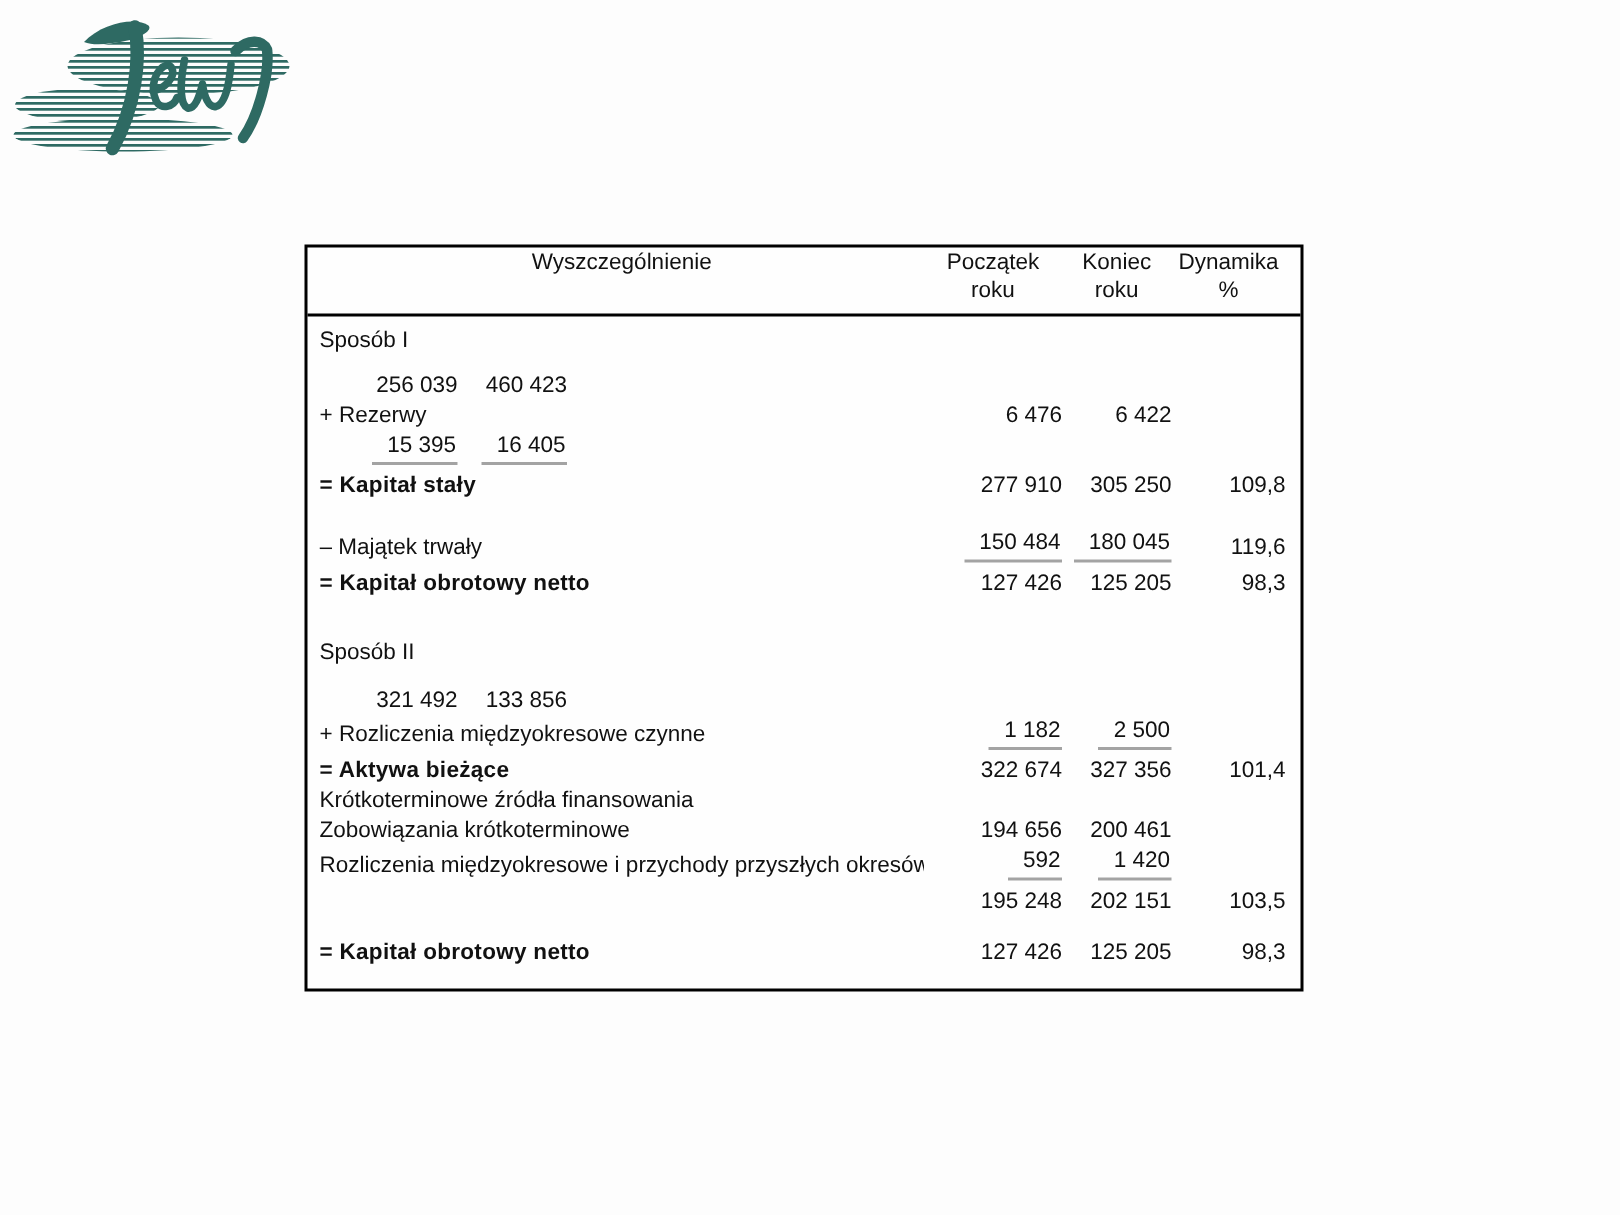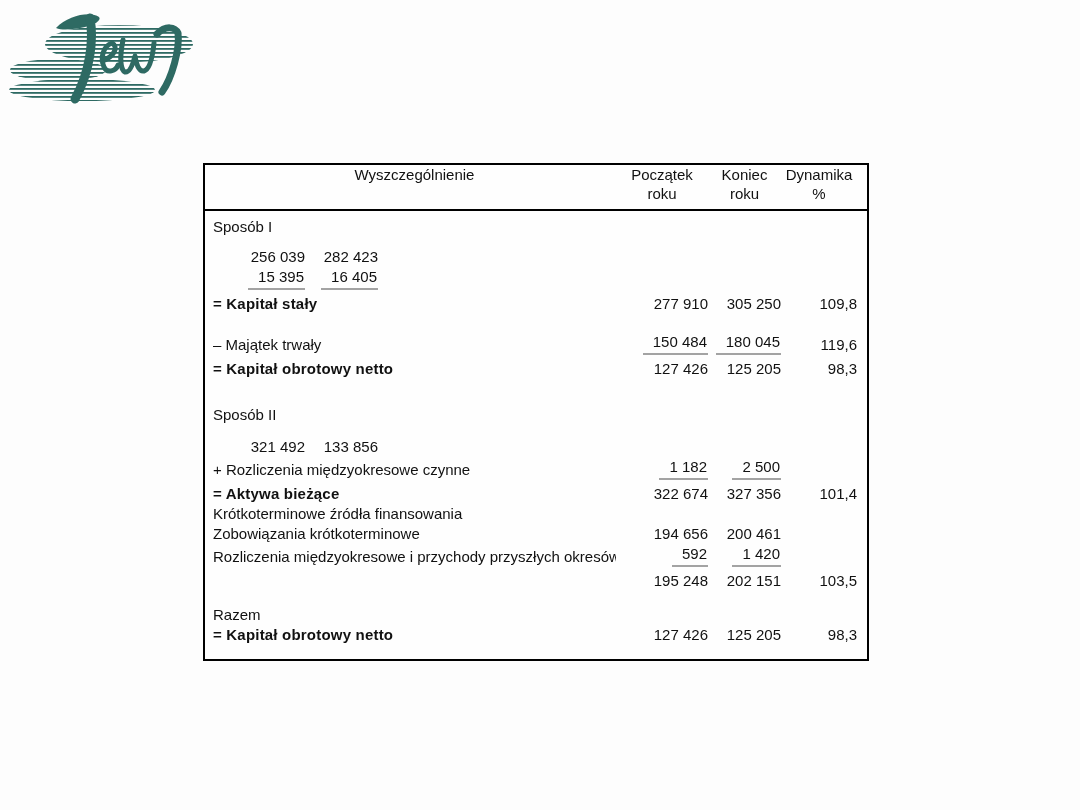--- a/index.html
+++ b/index.html
@@ -95,24 +95,30 @@
     </div>
 
     <div class="tbody">
 
       <div class="trow">
         <div class="c lab">Sposób I</div>
       </div>
 
       <div class="trow mt10">
         <div class="c n1"><span class="nv">256 039</span></div>
-        <div class="c n2"><span class="nv">282 423</span></div>
-        <div class="c n3"><span class="nv"></span></div>
-      </div>
-
+        <div class="c n2"><span class="nv">460 423</span></div>
+        <div class="c n3"><span class="nv"></span></div>
+      </div>
+
+      <div class="trow">
+        <div class="c lab">+ Rezerwy</div>
+        <div class="c n1"><span class="nv">6 476</span></div>
+        <div class="c n2"><span class="nv">6 422</span></div>
+        <div class="c n3"><span class="nv"></span></div>
+      </div>
 
       <div class="trow u">
         <div class="c n1"><span class="nv">15 395</span></div>
         <div class="c n2"><span class="nv">16 405</span></div>
         <div class="c n3"><span class="nv"></span></div>
       </div>
 
       <div class="trow bl mt4">
         <div class="c lab">= Kapitał stały</div>
         <div class="c n1"><span class="nv">277 910</span></div>
@@ -182,23 +188,20 @@
 
       <div class="trow mt4">
         <div class="c lab"></div>
         <div class="c n1"><span class="nv">195 248</span></div>
         <div class="c n2"><span class="nv">202 151</span></div>
         <div class="c n3"><span class="nv">103,5</span></div>
       </div>
 
       <div class="sp14"></div>
 
-      <div class="trow">
-        <div class="c lab">Razem</div>
-      </div>
 
       <div class="trow bl">
         <div class="c lab">= Kapitał obrotowy netto</div>
         <div class="c n1"><span class="nv">127 426</span></div>
         <div class="c n2"><span class="nv">125 205</span></div>
         <div class="c n3"><span class="nv">98,3</span></div>
       </div>
 
     </div>
   </div>

